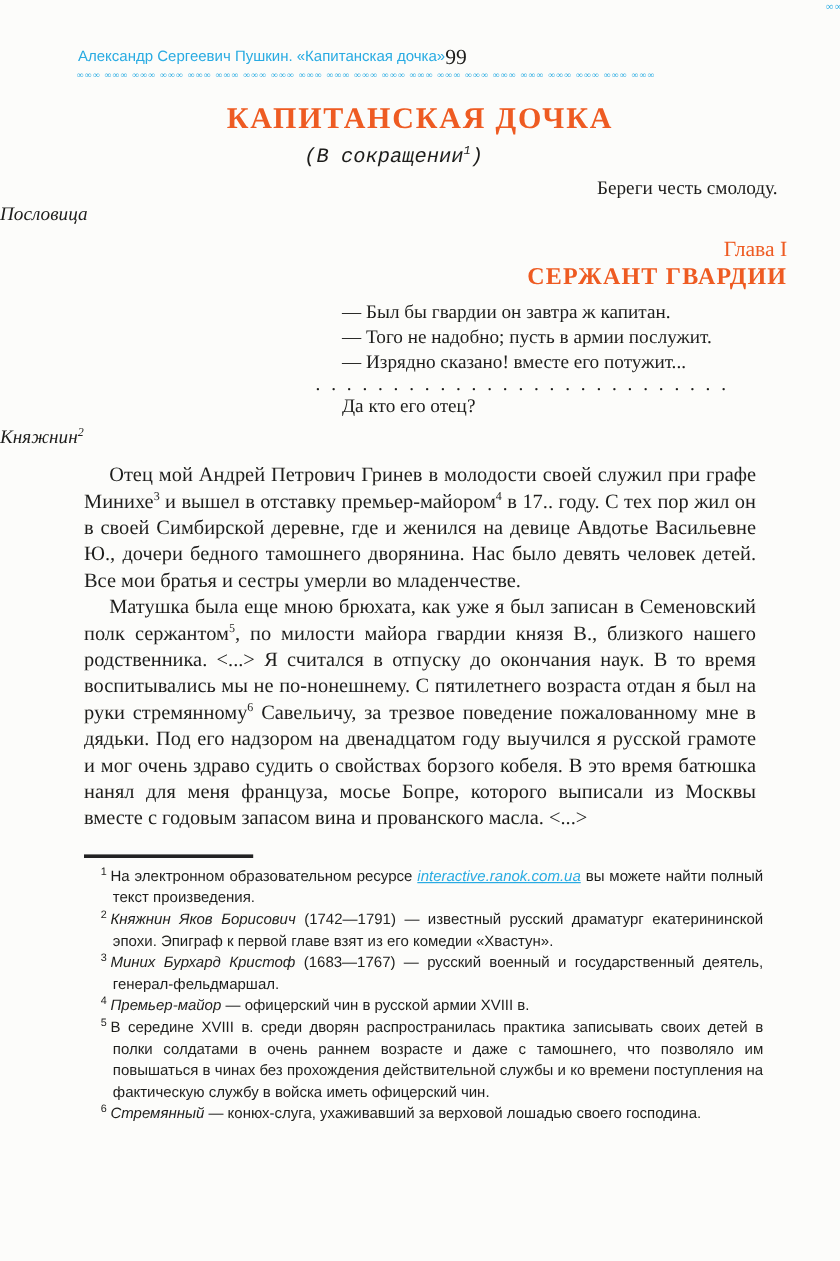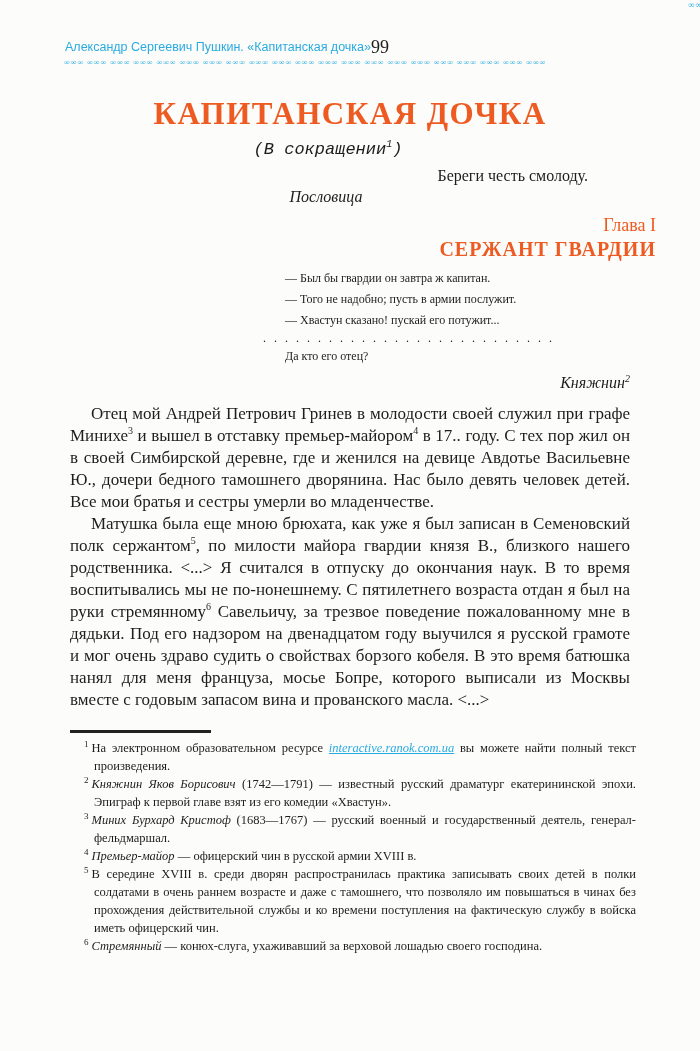--- a/index.html
+++ b/index.html
@@ -34,45 +34,45 @@
   .pagenum{
     font-family:Liberation Serif, serif;
     font-size:18px;line-height:14px;color:var(--ink);
   }
   .ornament{
     margin:4px 64px 0 64px;width:572px;
     color:var(--blue);font-size:8px;letter-spacing:1px;
     white-space:nowrap;overflow:hidden;
   }
   .book-title{
-    margin:29px 0 0 0;text-align:center;
-    color:var(--orange);font-size:31px;font-weight:bold;letter-spacing:1.5px;
+    margin:19px 0 0 0;text-align:center;
+    color:var(--orange);font-size:25px;font-weight:bold;letter-spacing:1.5px;
   }
   .subtitle{
     margin:7px 44px 0 0;text-align:center;
     font-style:italic;font-size:17px;font-family:Liberation Mono, monospace;
   }
   .subtitle sup{font-size:10px;}
   .epigraph{margin-top:8px;font-size:16px;}
-  .epi-line{text-align:right;padding-right:112px;}
-  .epi-attr{text-align:center;padding-right:48px;font-style:italic;margin-top:3px;}
+  .epi-line{text-align:right;padding-right:52px;}
+  .epi-attr{text-align:left;padding-right:48px;font-style:italic;margin-top:3px;}
   .chapter{margin:9px 44px 0 0;text-align:right;color:var(--orange);}
   .chapter-label{font-size:18px;}
   .chapter-title{font-size:20px;font-weight:bold;letter-spacing:1px;margin-top:2px;}
-  .verse{margin:7px 0 0 285px;font-size:12px;line-height:21px;}
+  .verse{margin:7px 0 0 285px;font-size:16px;line-height:21px;}
   .verse-dots{letter-spacing:2.5px;line-height:15px;margin-left:-22px;white-space:nowrap;overflow:hidden;width:390px;}
-  .verse-attr{margin:6px 0 0 0;text-align:right;padding-right:70px;font-style:italic;font-size:16px;}
+  .verse-attr{margin:6px 0 0 0;padding-right:70px;font-style:italic;font-size:16px;}
   .verse-attr sup{font-size:10px;}
   .body-text{margin:11px 70px 0 70px;font-size:17px;line-height:22px;text-align:justify;}
   .body-text p{margin:0;text-indent:21px;}
   .body-text sup{font-size:10px;line-height:0;}
   .fn-rule{margin:19px 0 0 70px;width:141px;border:none;border-top:3px solid #222;height:0;}
   .footnotes{
     margin:6px 64px 0 84px;
-    font-family:Liberation Serif, serif;
+    font-family:Liberation Sans, sans-serif;
     font-size:12.5px;line-height:18px;
   }
   .fn{padding-left:10px;text-indent:-10px;text-align:justify;}
   .fn sup{font-size:9px;margin-right:3px;line-height:0;}
   .fn i{font-style:italic;}
   .fn-link{color:var(--blue);font-style:italic;text-decoration:underline;cursor:pointer;}
 </style>
 </head>
 <body>
 
@@ -98,21 +98,21 @@
 
   <div class="chapter">
     <div class="chapter-label">Глава I</div>
     <div class="chapter-title">СЕРЖАНТ ГВАРДИИ</div>
   </div>
 
   <div class="verse">
     <div id="verse-lines">
         <div class="verse-line">— Был бы гвардии он завтра ж капитан.</div>
         <div class="verse-line">— Того не надобно; пусть в армии послужит.</div>
-        <div class="verse-line">— Хвастун сказано! пускай его потужит...</div>
+        <div class="verse-line">— Изрядно сказано! вместе его потужит...</div>
       </div>
     <div class="verse-dots">. . . . . . . . . . . . . . . . . . . . . . . . . . .</div>
     <div class="verse-line">Да кто его отец?</div>
   </div>
 
   <div class="verse-attr"><span>Княжнин</span><sup>2</sup></div>
 
   <div class="body-text" id="body-text">
       <p><span>Отец мой Андрей Петрович Гринев в молодости своей служил при графе Минихе</span><sup>3</sup><span> и вышел в отставку премьер-майором</span><sup>4</sup><span> в 17.. году. С тех пор жил он в своей Симбирской деревне, где и женился на девице Авдотье Васильевне Ю., дочери бедного тамошнего дворянина. Нас было девять человек детей. Все мои братья и сестры умерли во младенчестве.</span></p>
       <p><span>Матушка была еще мною брюхата, как уже я был записан в Семеновский полк сержантом</span><sup>5</sup><span>, по милости майора гвардии князя В., близкого нашего родственника. &lt;...&gt; Я считался в отпуску до окончания наук. В то время воспитывались мы не по-нонешнему. С пятилетнего возраста отдан я был на руки стремянному</span><sup>6</sup><span> Савельичу, за трезвое поведение пожалованному мне в дядьки. Под его надзором на двенадцатом году выучился я русской грамоте и мог очень здраво судить о свойствах борзого кобеля. В это время батюшка нанял для меня француза, мосье Бопре, которого выписали из Москвы вместе с годовым запасом вина и прованского масла. &lt;...&gt;</span></p>

